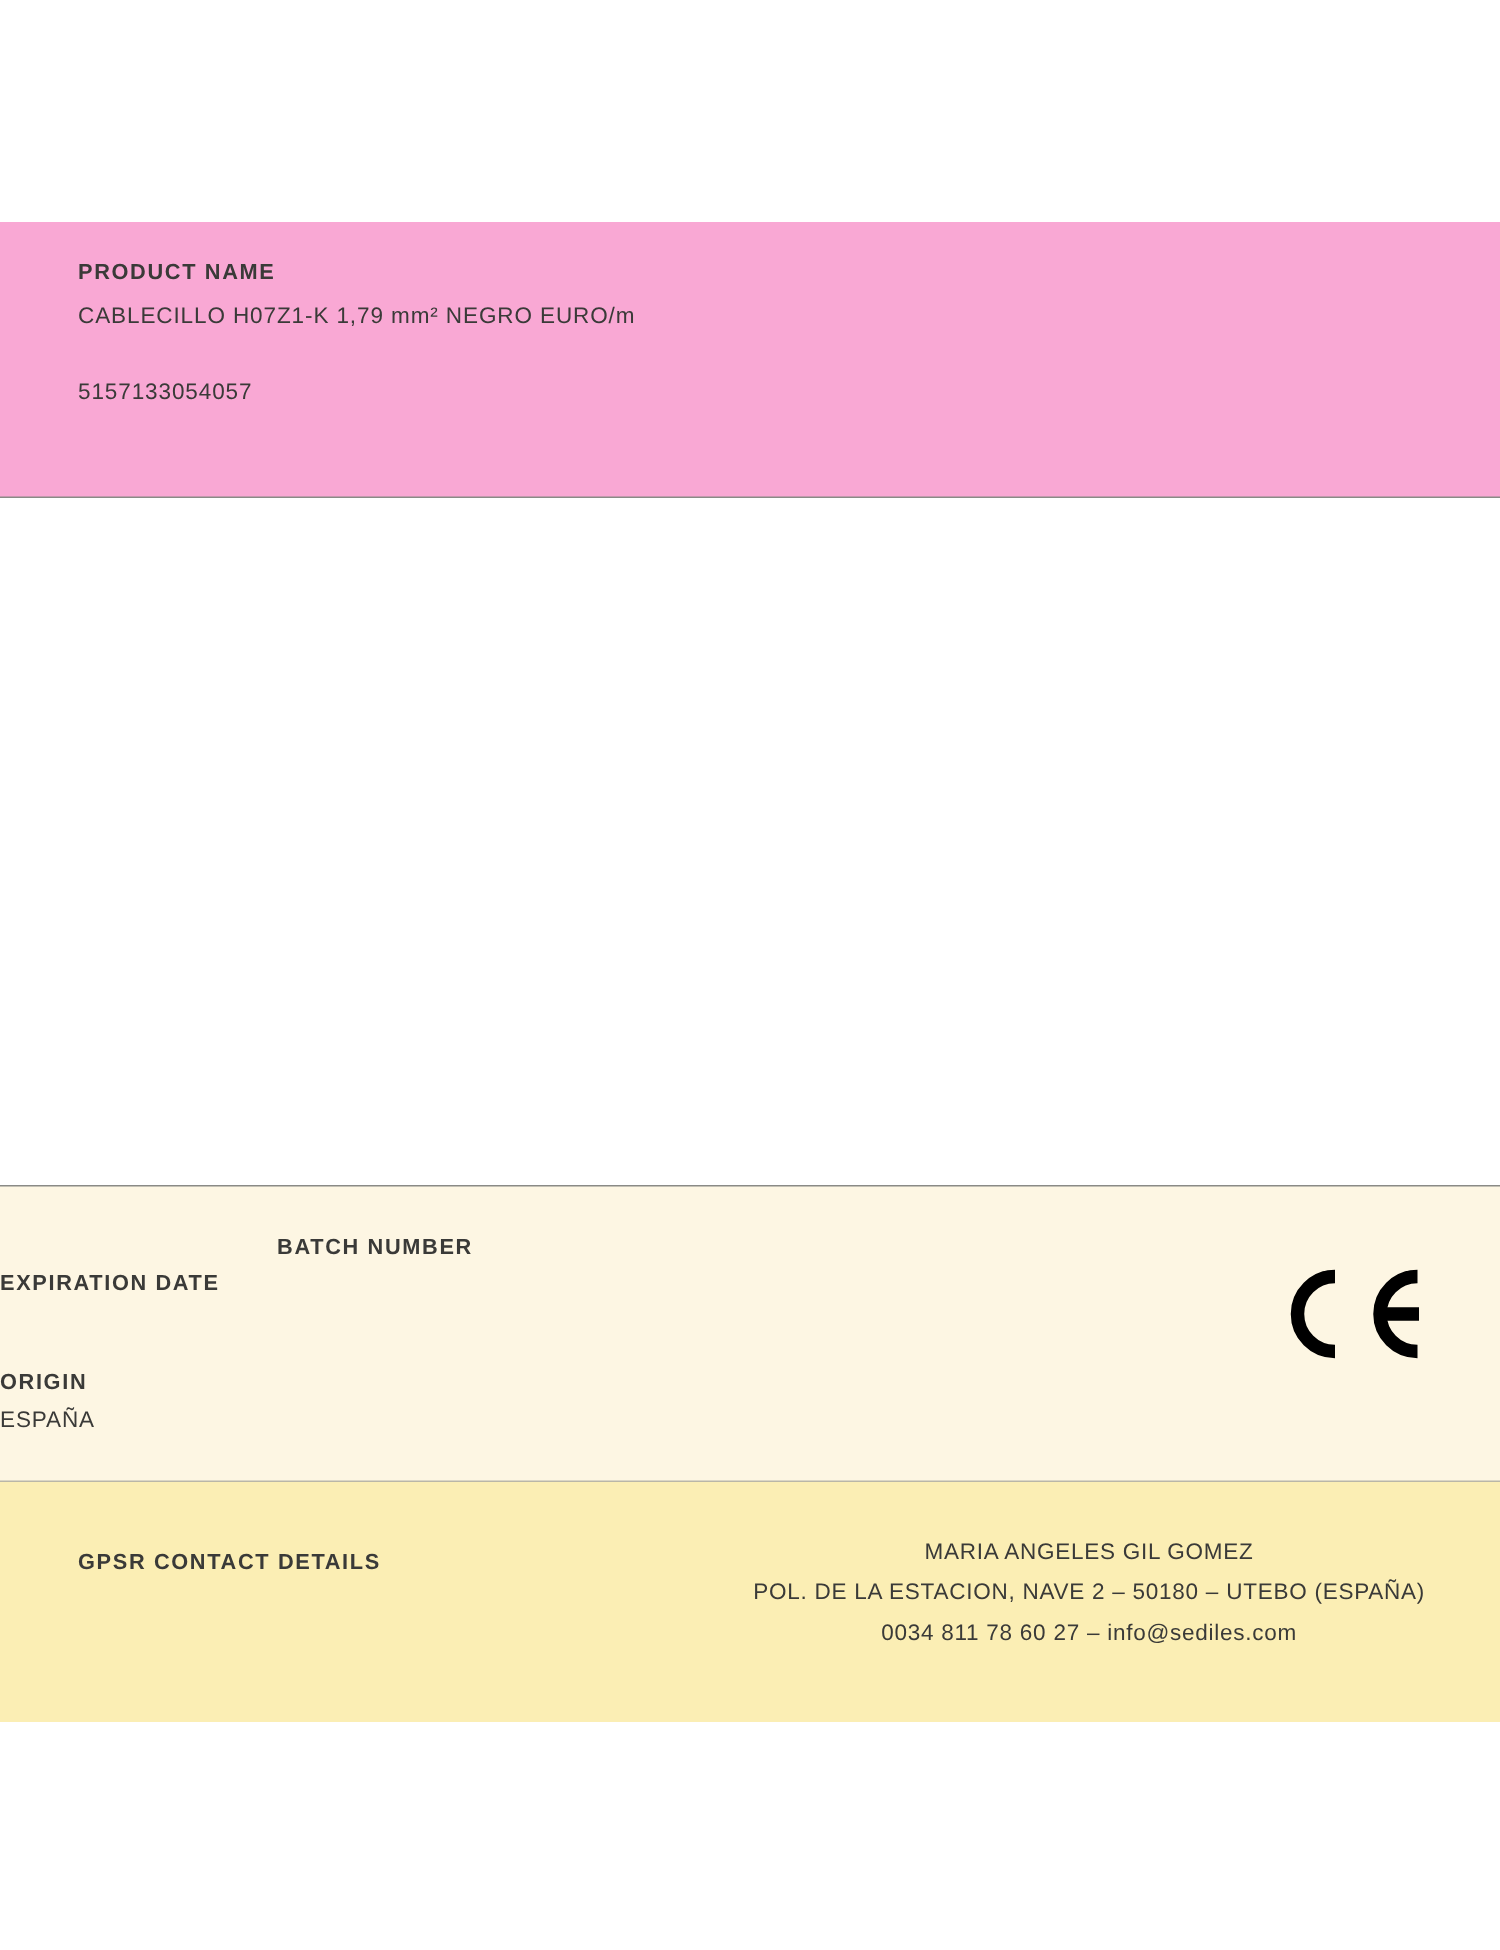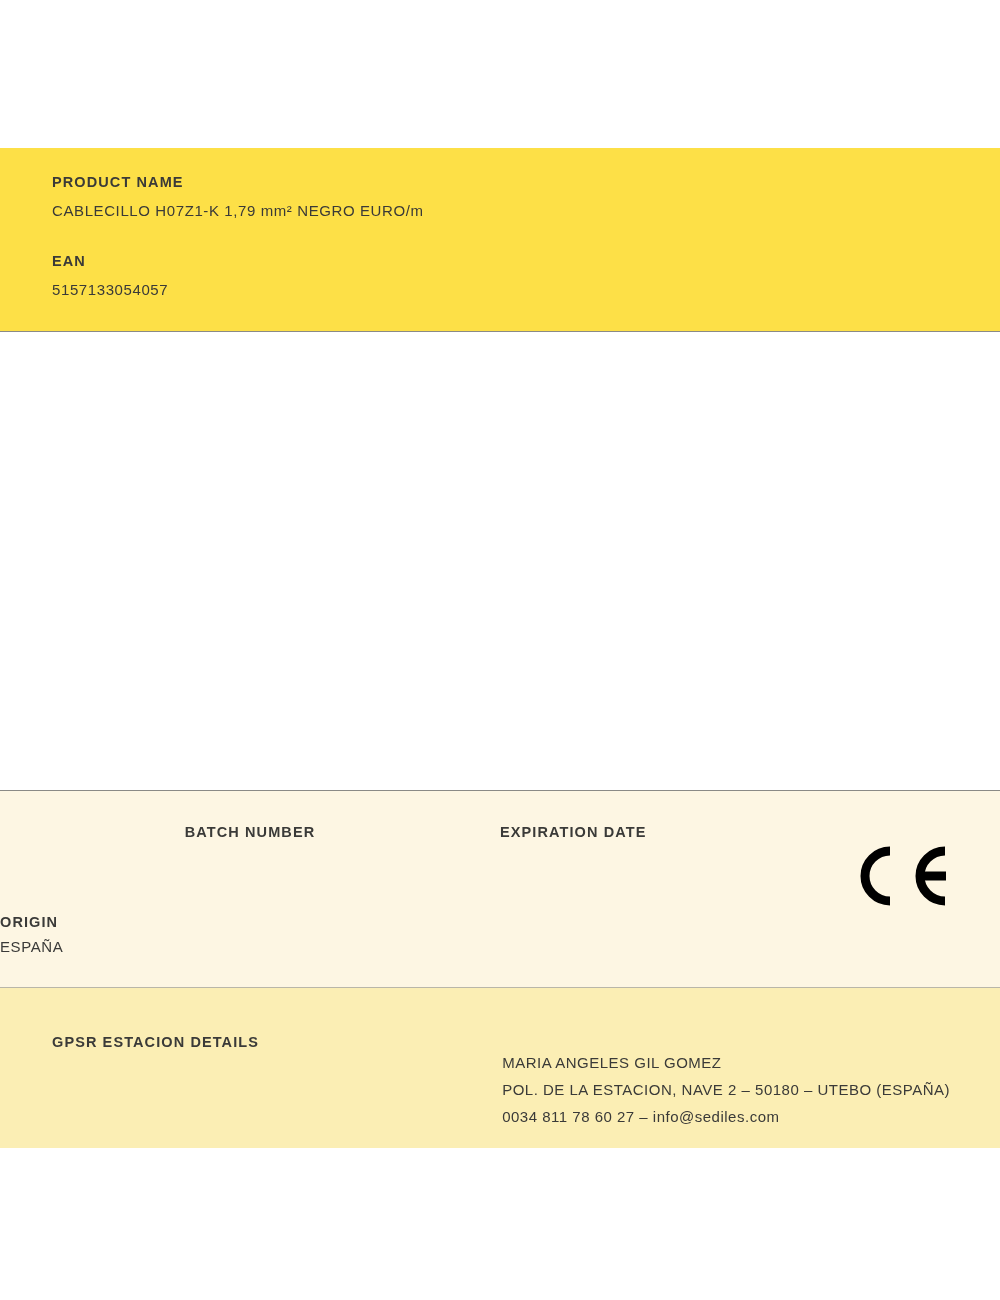--- a/index.html
+++ b/index.html
@@ -22,21 +22,21 @@
     height: 1300px;
   }
 
   
   .top-band {
     position: absolute;
     left: 0;
     top: 148px;
     width: 1000px;
     height: 184px;
-    background: #fde047;
+    background: #f9a8d4;
     border-bottom: 1px solid #8a8a86;
     box-sizing: border-box;
   }
   .top-inner {
     padding: 26px 52px 0 52px;
   }
   .field-label {
     font-size: 14.5px;
     font-weight: bold;
     letter-spacing: 1.1px;
@@ -74,20 +74,21 @@
     background: #fdf6e3;
     border-top: 1px solid #8a8a86;
     border-bottom: 1px solid #b9b6a8;
     box-sizing: border-box;
   }
   .info-row {
     position: absolute;
     left: 0;
     width: 1000px;
     display: flex;
+    flex-direction: column;
   }
   .info-row.row1 { top: 33px; }
   .info-row.row2 { top: 123px; }
 
   .col-a {
     width: 500px;
     text-align: center;
   }
   .col-b {
     width: 400px;
@@ -132,22 +133,21 @@
     top: 46px;
     font-size: 14.5px;
     font-weight: bold;
     letter-spacing: 1.1px;
     color: #3a3a38;
   }
   .gpsr-lines {
     position: absolute;
     right: 50px;
     top: 33px;
-    text-align: left;
-    margin-top: 28px;
+    text-align: center;
   }
   .gpsr-lines div {
     font-size: 15px;
     letter-spacing: 0.5px;
     color: #3a3a38;
     line-height: 27px;
   }
 
   .bottom-blank {
     position: absolute;
@@ -161,21 +161,20 @@
 </head>
 <body>
 
 <div class="page">
 
   <div class="top-band">
     <div class="top-inner">
       <p class="field-label">PRODUCT NAME</p>
       <p class="field-value">CABLECILLO H07Z1-K 1,79 mm² NEGRO EURO/m</p>
       <div class="gap-block">
-        <p class="field-label">EAN</p>
         <p class="field-value">5157133054057</p>
       </div>
     </div>
   </div>
 
   <div class="middle-blank"></div>
 
   <div class="info-band">
     <div class="info-row row1">
       <div class="col-a">
@@ -196,21 +195,21 @@
     </div>
 
     <svg class="ce-mark" viewBox="0 0 100 66">
       <path d="M40 8 A25 25 0 1 0 40 58" fill="none" stroke="#000000" stroke-width="9"></path>
       <path d="M95 8 A25 25 0 1 0 95 58" fill="none" stroke="#000000" stroke-width="9"></path>
       <rect x="70" y="28.5" width="26" height="9" fill="#000000"></rect>
     </svg>
   </div>
 
   <div class="gpsr-band">
-    <div class="gpsr-label">GPSR ESTACION DETAILS</div>
+    <div class="gpsr-label">GPSR CONTACT DETAILS</div>
     <div class="gpsr-lines">
       <div>MARIA ANGELES GIL GOMEZ</div>
       <div>POL. DE LA ESTACION, NAVE 2 – 50180 – UTEBO (ESPAÑA)</div>
       <div>0034 811 78 60 27 – info@sediles.com</div>
     </div>
   </div>
 
   <div class="bottom-blank"></div>
 
 </div>

